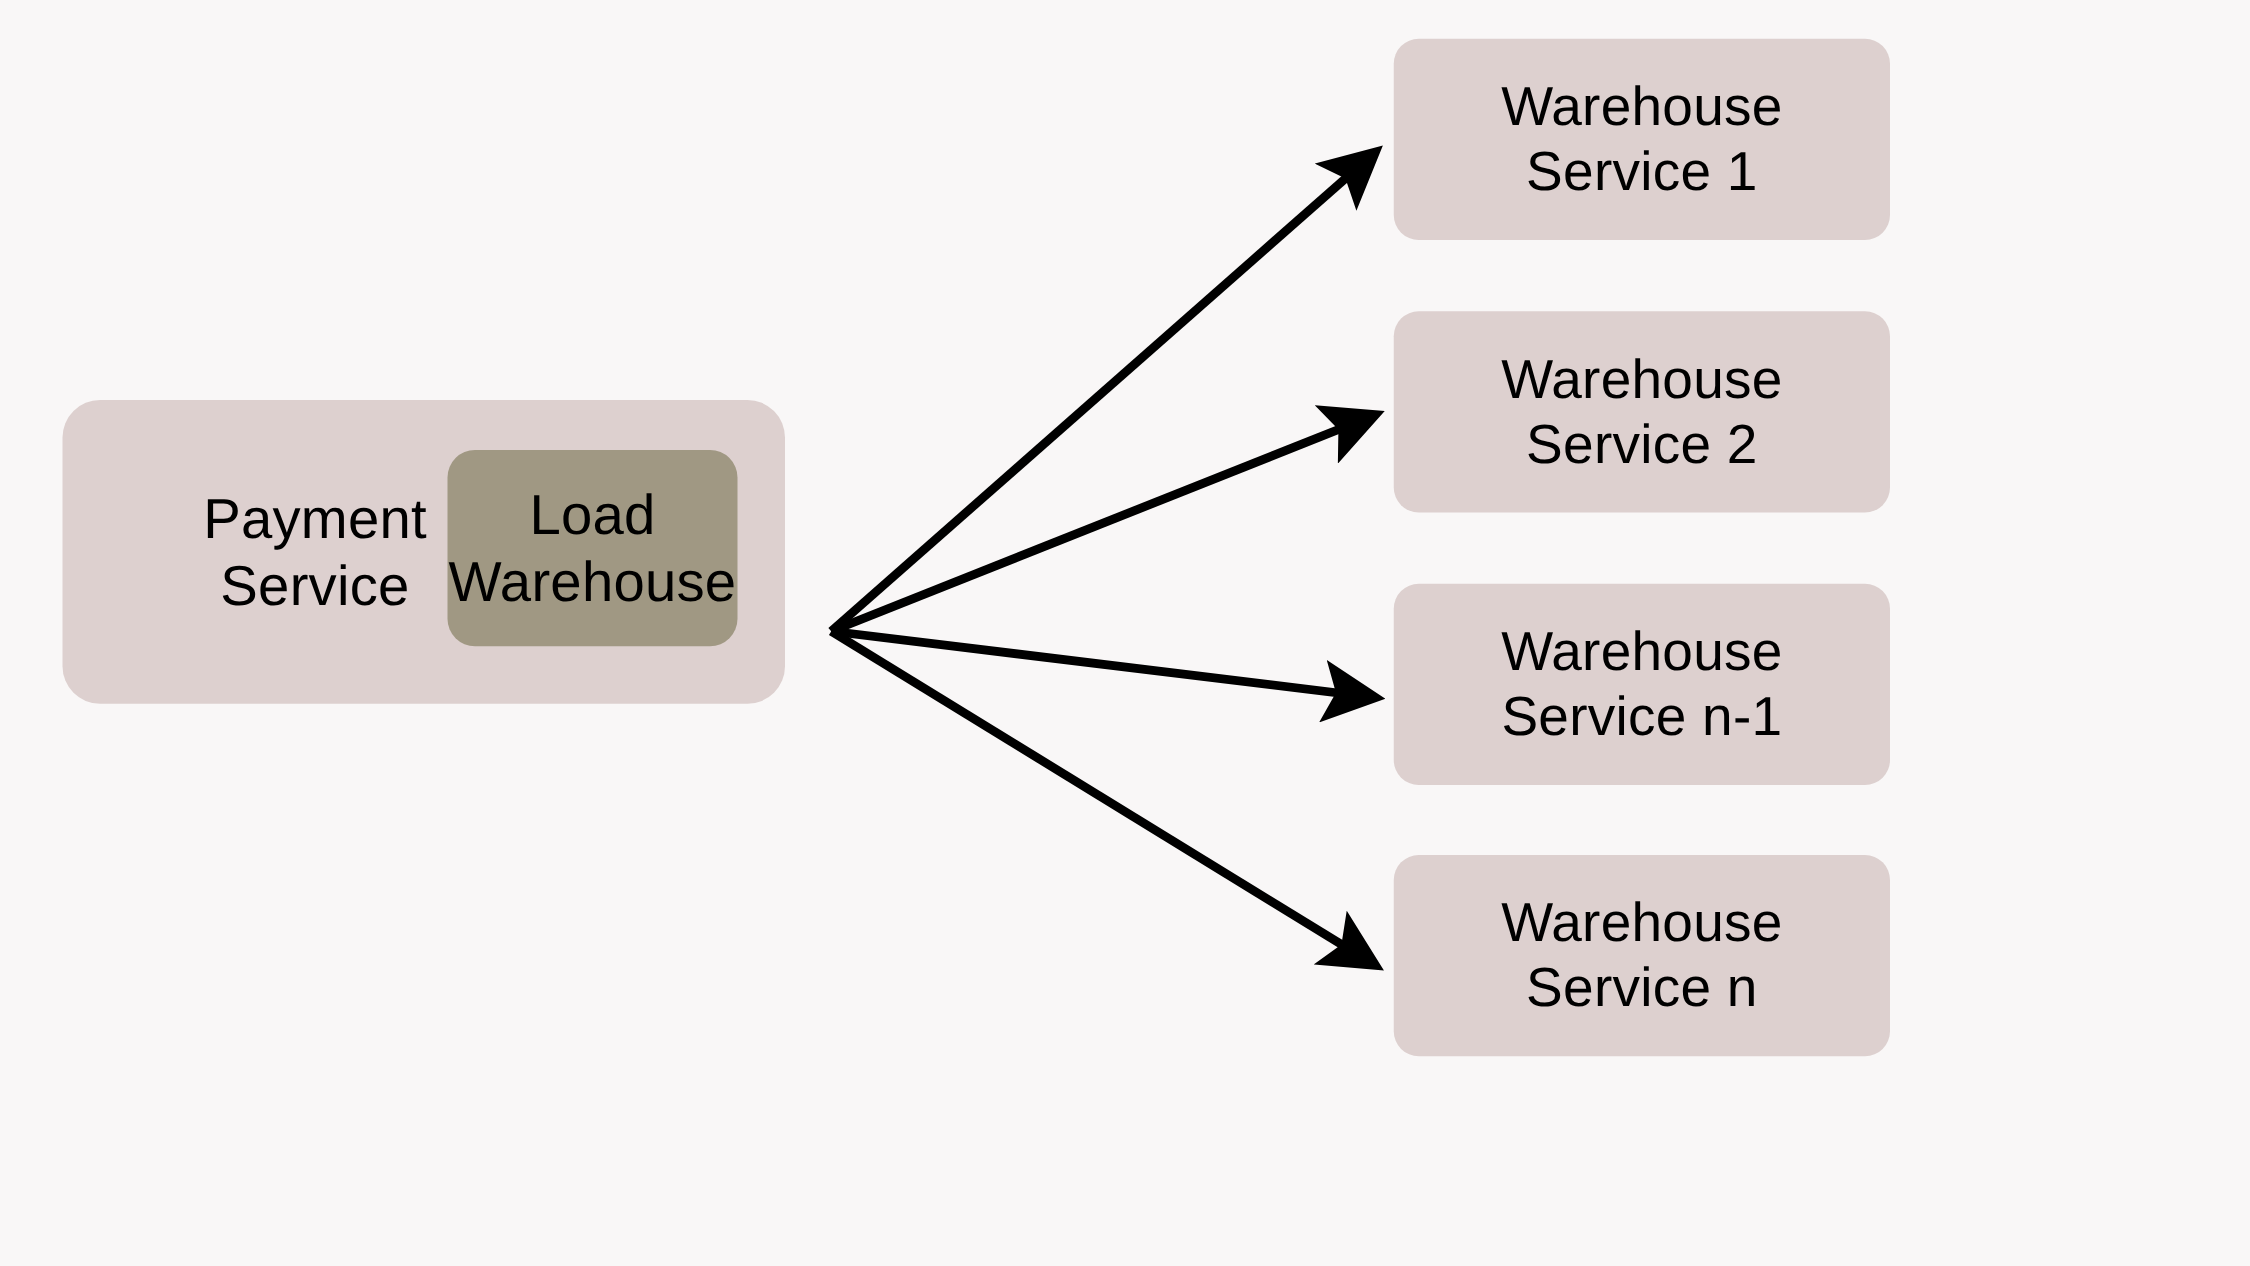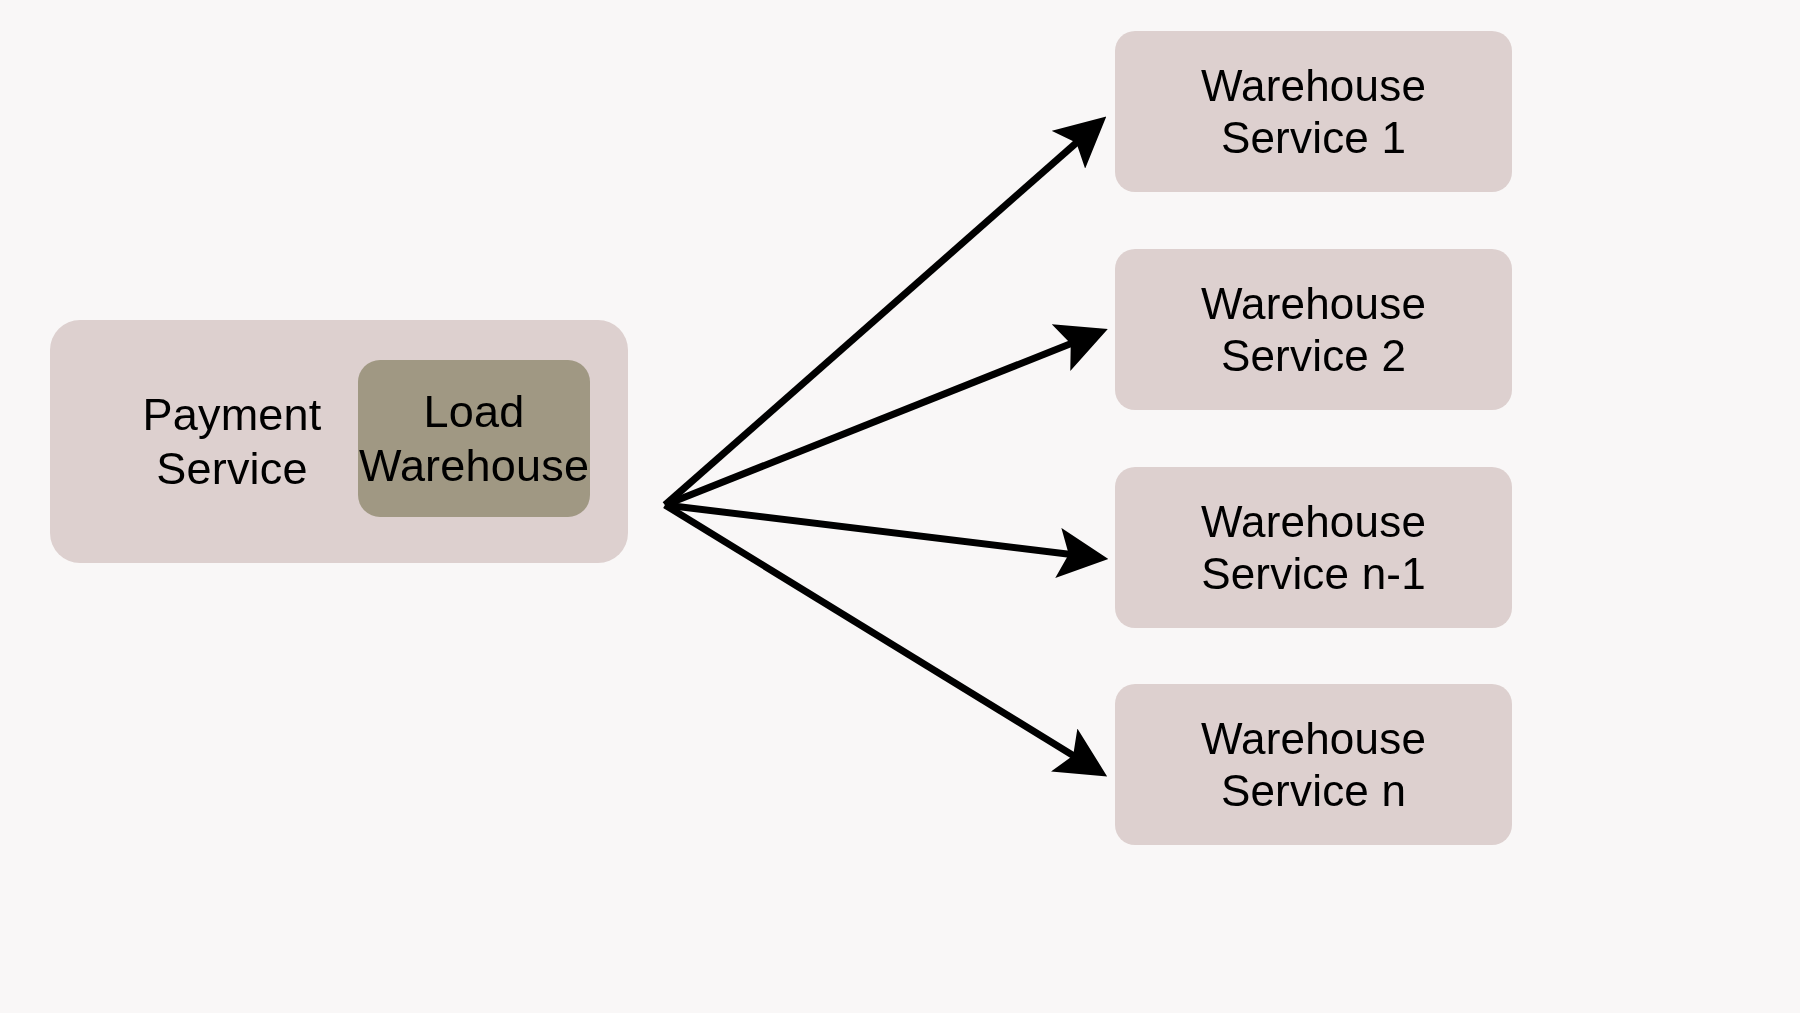--- a/index.html
+++ b/index.html
@@ -41,21 +41,21 @@
     border-radius: 26px;
   }
   #payment-service {
     left: 50px;
     top: 320px;
     width: 578px;
     height: 243px;
     border-radius: 30px;
     font-size: 45px;
     justify-content: flex-start;
-    padding-left: 52px;
+    padding-left: 72px;
   }
   #payment-label {
     width: 260px;
     text-align: center;
     white-space: pre-line;
   }
   #load-balancer {
     left: 358px;
     top: 360px;
     width: 232px;

